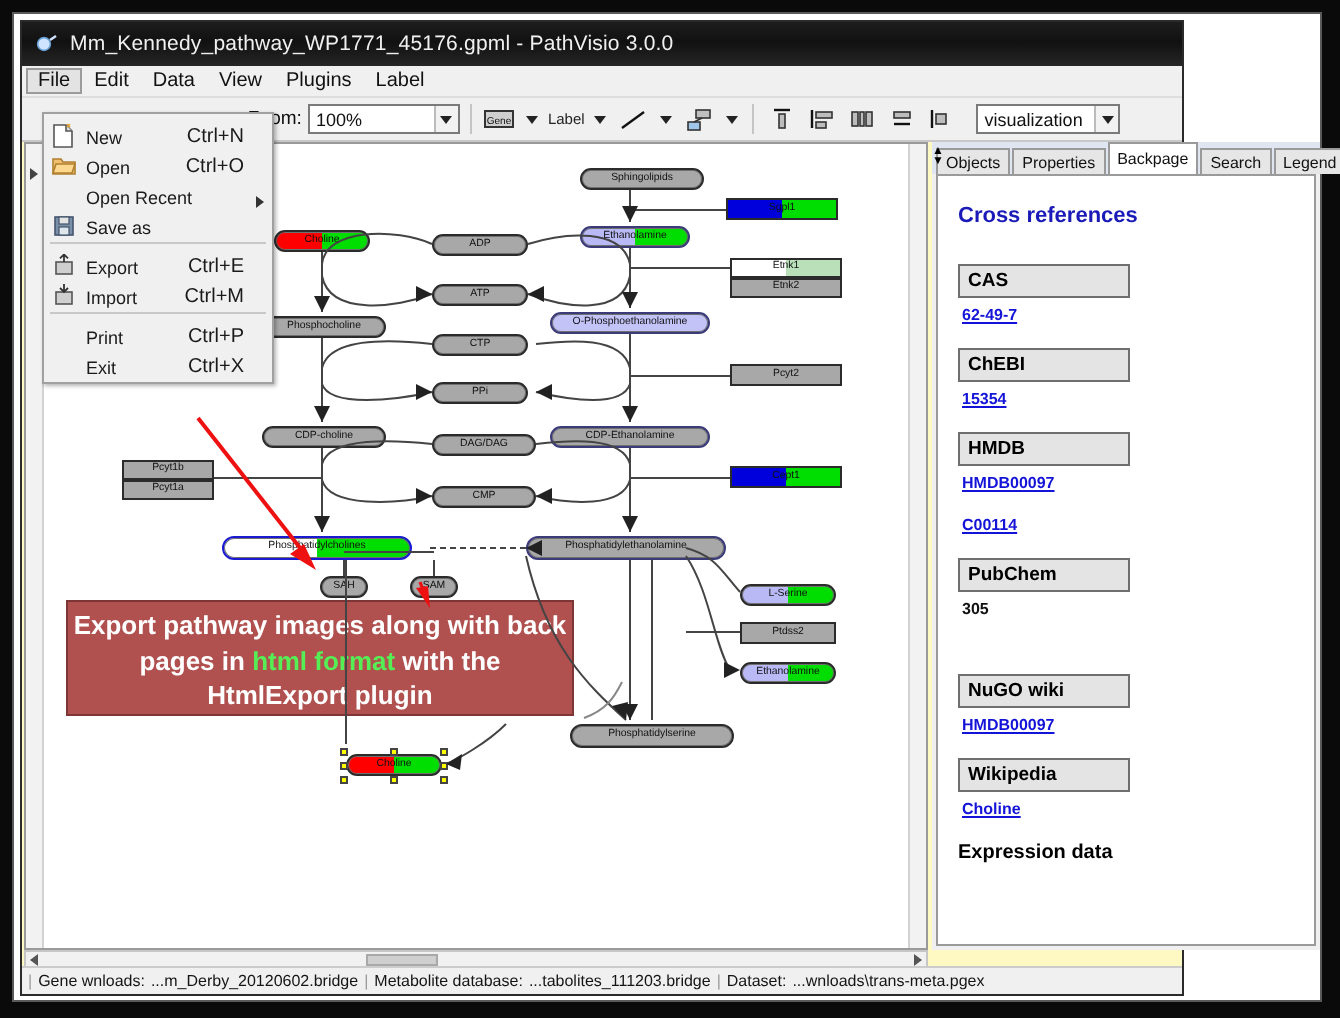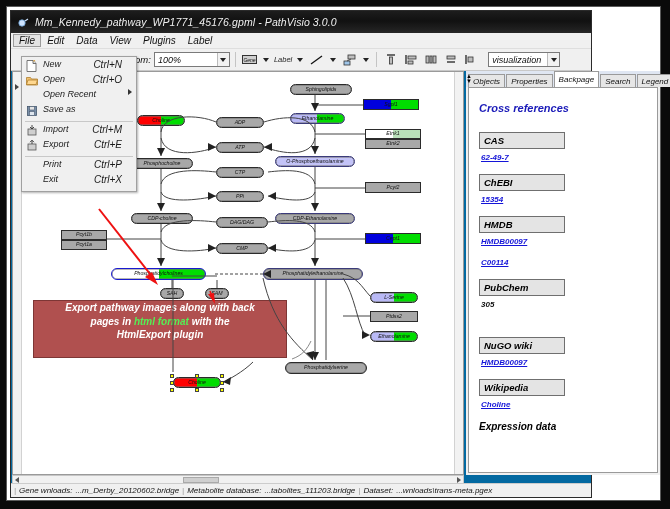--- a/index.html
+++ b/index.html
@@ -21,23 +21,22 @@
   }
   .frame-inner-white {
     position: absolute; left: 6px; top: 6px; width: 655px; height: 495px;
     background: #ffffff;
     border: 1px solid #5a5a5a;
   }
   
   .window {
     position: absolute; left: 10px; top: 10px;
     width: 582px; height: 488px;
-    background: #0369a1;
+    background: #fef9c3;
     border: 1px solid #2a2a2a;
-    font-style: italic;
   }
   .titlebar {
     position: absolute; left: 0; top: 0; width: 100%; height: 22px;
     background: linear-gradient(to bottom, #1d1d1d 0%, #111111 45%, #262626 100%);
     display: flex; align-items: center;
     padding-left: 6px;
     color: #f2f2f2;
   }
   .title-icon {
     width: 13px; height: 13px;
@@ -186,21 +185,21 @@
   .filemenu {
     position: absolute; left: 10px; top: 45px;
     width: 116px;
     background: #f0f0f0;
     border: 1px solid #a0a0a0;
     box-shadow: 1px 1px 2px rgba(0,0,0,0.3);
     z-index: 60;
     padding: 2px 0;
   }
   .fm-row {
-    display: flex; align-items: flex-start;
+    display: flex; align-items: flex-end;
     height: 15px;
     font-size: 9px; color: #1a1a1a;
     padding-left: 2px;
     position: relative;
   }
   .fm-row.disabled { color: #a6a6a6; }
   .fm-ico {
     width: 15px; height: 13px;
     display: flex; align-items: center; justify-content: center;
     flex: 0 0 auto;
@@ -224,23 +223,23 @@
     pointer-events: none;
   }
   
   .annot {
     position: absolute;
     left: 22px; top: 289px;
     width: 254px; height: 58px;
     background: #b0504f;
     border: 1px solid #7d3635;
     color: #ffffff;
-    font-size: 10px;
+    font-size: 13px;
     font-weight: bold;
-    display: flex; align-items: flex-start; justify-content: center;
+    display: flex; align-items: flex-end; justify-content: center;
     text-align: center;
     line-height: 1.35;
     z-index: 40;
     padding: 0 2px;
   }
   .annot .hl { color: #55ee55; }
   .arrow-svg { position: absolute; left: 0; top: 0; z-index: 45; pointer-events: none; }
   
   .rightpanel {
     position: absolute; left: 455px; top: 60px;
@@ -689,35 +688,35 @@
           </svg>
         </span>
         <span class="fm-lbl">Save as</span>
         <span class="fm-acc"></span>
       </div>
       <div class="fm-sep"></div>
       <div class="fm-row">
         <span class="fm-ico">
           <svg width="10" height="11" viewBox="0 0 10 11">
             <rect x="1" y="4" width="8" height="6" fill="#cfcfcf" stroke="#555" stroke-width="0.8"></rect>
+            <path d="M5 4 v-3.5 M3 2.2 l2-2 l2 2" stroke="#333" stroke-width="0.9" fill="none"></path>
+          </svg>
+        </span>
+        <span class="fm-lbl">Export</span>
+        <span class="fm-acc">Ctrl+E</span>
+      </div>
+      <div class="fm-row">
+        <span class="fm-ico">
+          <svg width="10" height="11" viewBox="0 0 10 11">
+            <rect x="1" y="4" width="8" height="6" fill="#cfcfcf" stroke="#555" stroke-width="0.8"></rect>
             <path d="M5 0 v3.5 M3 2 l2 2 l2-2" stroke="#333" stroke-width="0.9" fill="none"></path>
           </svg>
         </span>
         <span class="fm-lbl">Import</span>
         <span class="fm-acc">Ctrl+M</span>
-      </div>
-      <div class="fm-row">
-        <span class="fm-ico">
-          <svg width="10" height="11" viewBox="0 0 10 11">
-            <rect x="1" y="4" width="8" height="6" fill="#cfcfcf" stroke="#555" stroke-width="0.8"></rect>
-            <path d="M5 4 v-3.5 M3 2.2 l2-2 l2 2" stroke="#333" stroke-width="0.9" fill="none"></path>
-          </svg>
-        </span>
-        <span class="fm-lbl">Export</span>
-        <span class="fm-acc">Ctrl+E</span>
       </div>
       <div class="fm-sep"></div>
       <div class="fm-row">
         <span class="fm-ico"></span>
         <span class="fm-lbl">Print</span>
         <span class="fm-acc">Ctrl+P</span>
       </div>
       <div class="fm-row">
         <span class="fm-ico"></span>
         <span class="fm-lbl">Exit</span>

